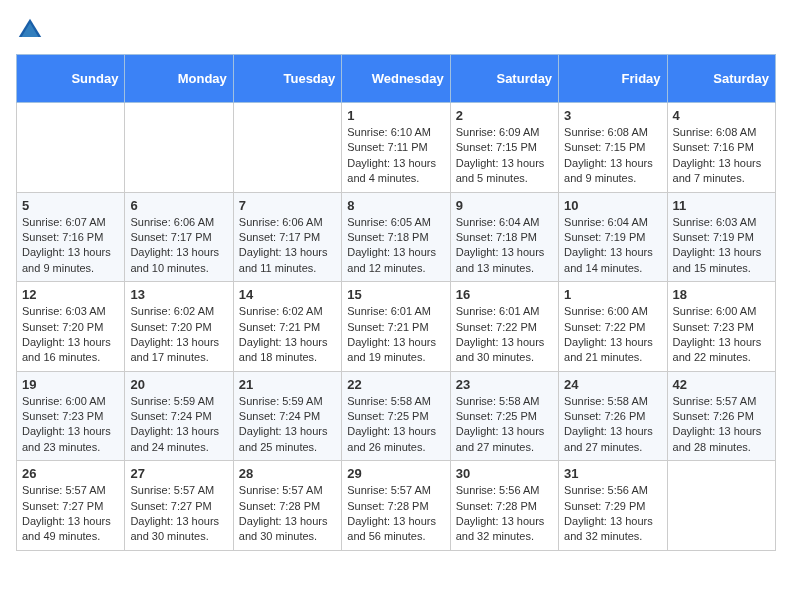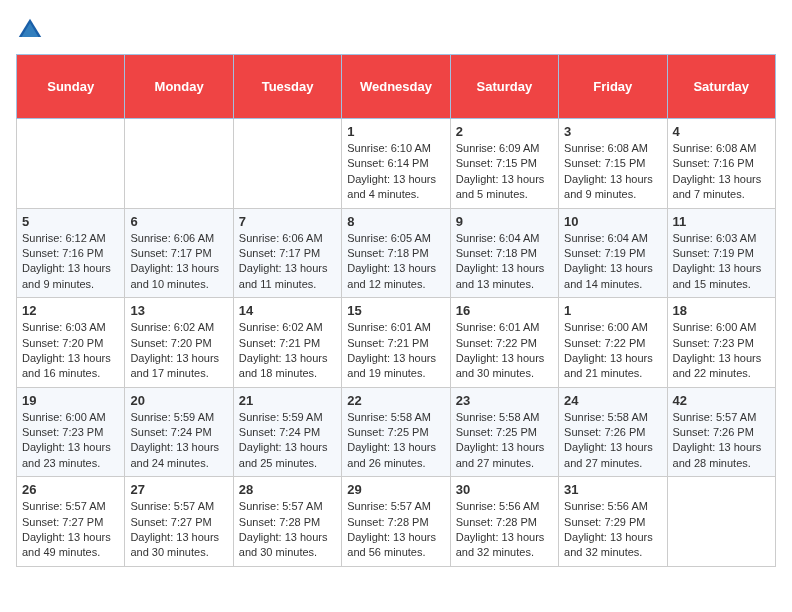--- a/index.html
+++ b/index.html
@@ -45,24 +45,24 @@
     .subtitle {
       font-size: 16px;
       color: #333;
     }
     table {
       width: 100%;
       border-collapse: collapse;
       table-layout: fixed;
     }
     th {
-      background-color: #ef4444;
+      background-color: #3b82f6;
       color: #fff;
-      text-align: center;
-      padding: 24px 6px;
+      text-align: right;
+      padding: 16px 6px;
       font-size: 13px;
       font-weight: bold;
       border: 1px solid #a0c0e0;
     }
     td {
       vertical-align: top;
       padding: 5px 5px;
       font-size: 11px;
       color: #333;
       border: 1px solid #ccc;
@@ -121,21 +121,21 @@
   </thead>
   <tbody id="calendar-body">
   <tr>
         <td class="empty"></td>
         <td class="empty"></td>
         <td class="empty"></td>
         <td>
         <span class="day-number">1</span>
         <div class="day-info">
           <span>Sunrise: 6:10 AM</span><br>
-          <span>Sunset: 6:14 PM</span><br>
+          <span>Sunset: 7:11 PM</span><br>
           <span>Daylight: 13 hours and 4 minutes.</span>
         </div>
       </td>
         <td>
         <span class="day-number">2</span>
         <div class="day-info">
           <span>Sunrise: 6:09 AM</span><br>
           <span>Sunset: 7:15 PM</span><br>
           <span>Daylight: 13 hours and 5 minutes.</span>
         </div>
@@ -154,21 +154,21 @@
           <span>Sunrise: 6:08 AM</span><br>
           <span>Sunset: 7:16 PM</span><br>
           <span>Daylight: 13 hours and 7 minutes.</span>
         </div>
       </td>
       </tr>
       <tr>
         <td>
         <span class="day-number">5</span>
         <div class="day-info">
-          <span>Sunrise: 6:12 AM</span><br>
+          <span>Sunrise: 6:07 AM</span><br>
           <span>Sunset: 7:16 PM</span><br>
           <span>Daylight: 13 hours and 9 minutes.</span>
         </div>
       </td>
         <td>
         <span class="day-number">6</span>
         <div class="day-info">
           <span>Sunrise: 6:06 AM</span><br>
           <span>Sunset: 7:17 PM</span><br>
           <span>Daylight: 13 hours and 10 minutes.</span>

